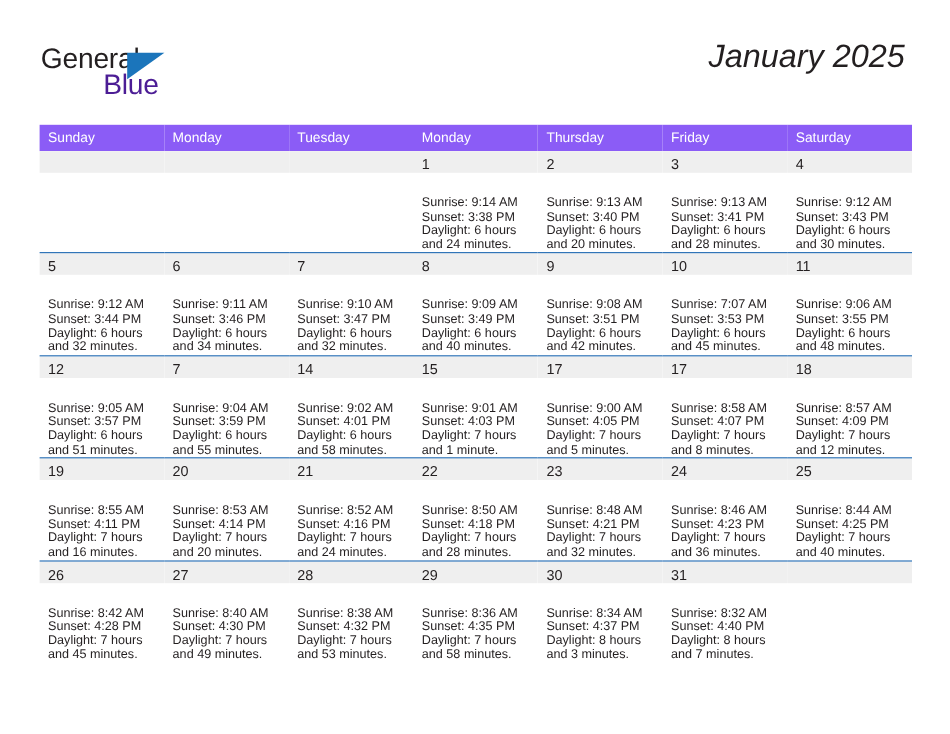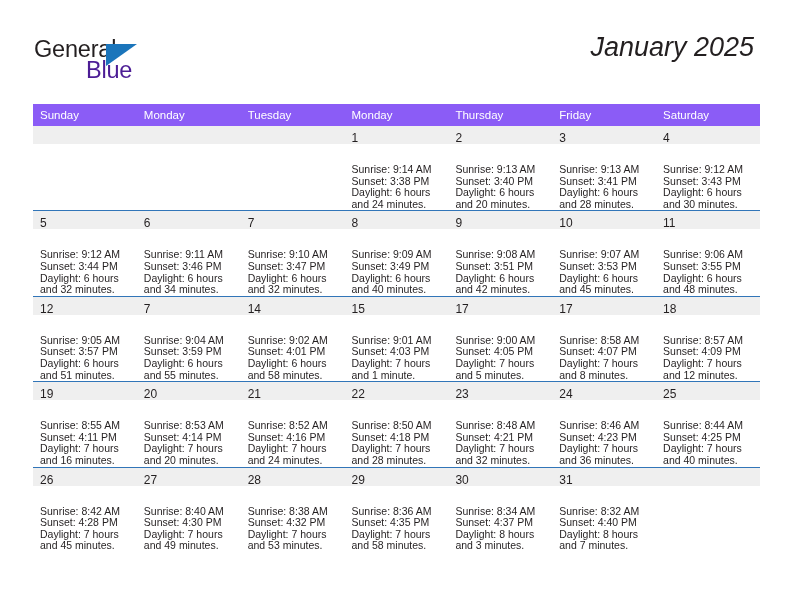--- a/index.html
+++ b/index.html
@@ -274,21 +274,21 @@
               <div class="details">
                 <div>Sunrise: 9:08 AM</div>
                 <div>Sunset: 3:51 PM</div>
                 <div>Daylight: 6 hours</div>
                 <div>and 42 minutes.</div>
               </div>
             </td>
             <td class="">
               <div class="daynum-band"><span class="daynum">10</span></div>
               <div class="details">
-                <div>Sunrise: 9:07 AM</div>
+                <div>Sunrise: 7:07 AM</div>
                 <div>Sunset: 3:53 PM</div>
                 <div>Daylight: 6 hours</div>
                 <div>and 45 minutes.</div>
               </div>
             </td>
             <td class="">
               <div class="daynum-band"><span class="daynum">11</span></div>
               <div class="details">
                 <div>Sunrise: 9:06 AM</div>
                 <div>Sunset: 3:55 PM</div>

